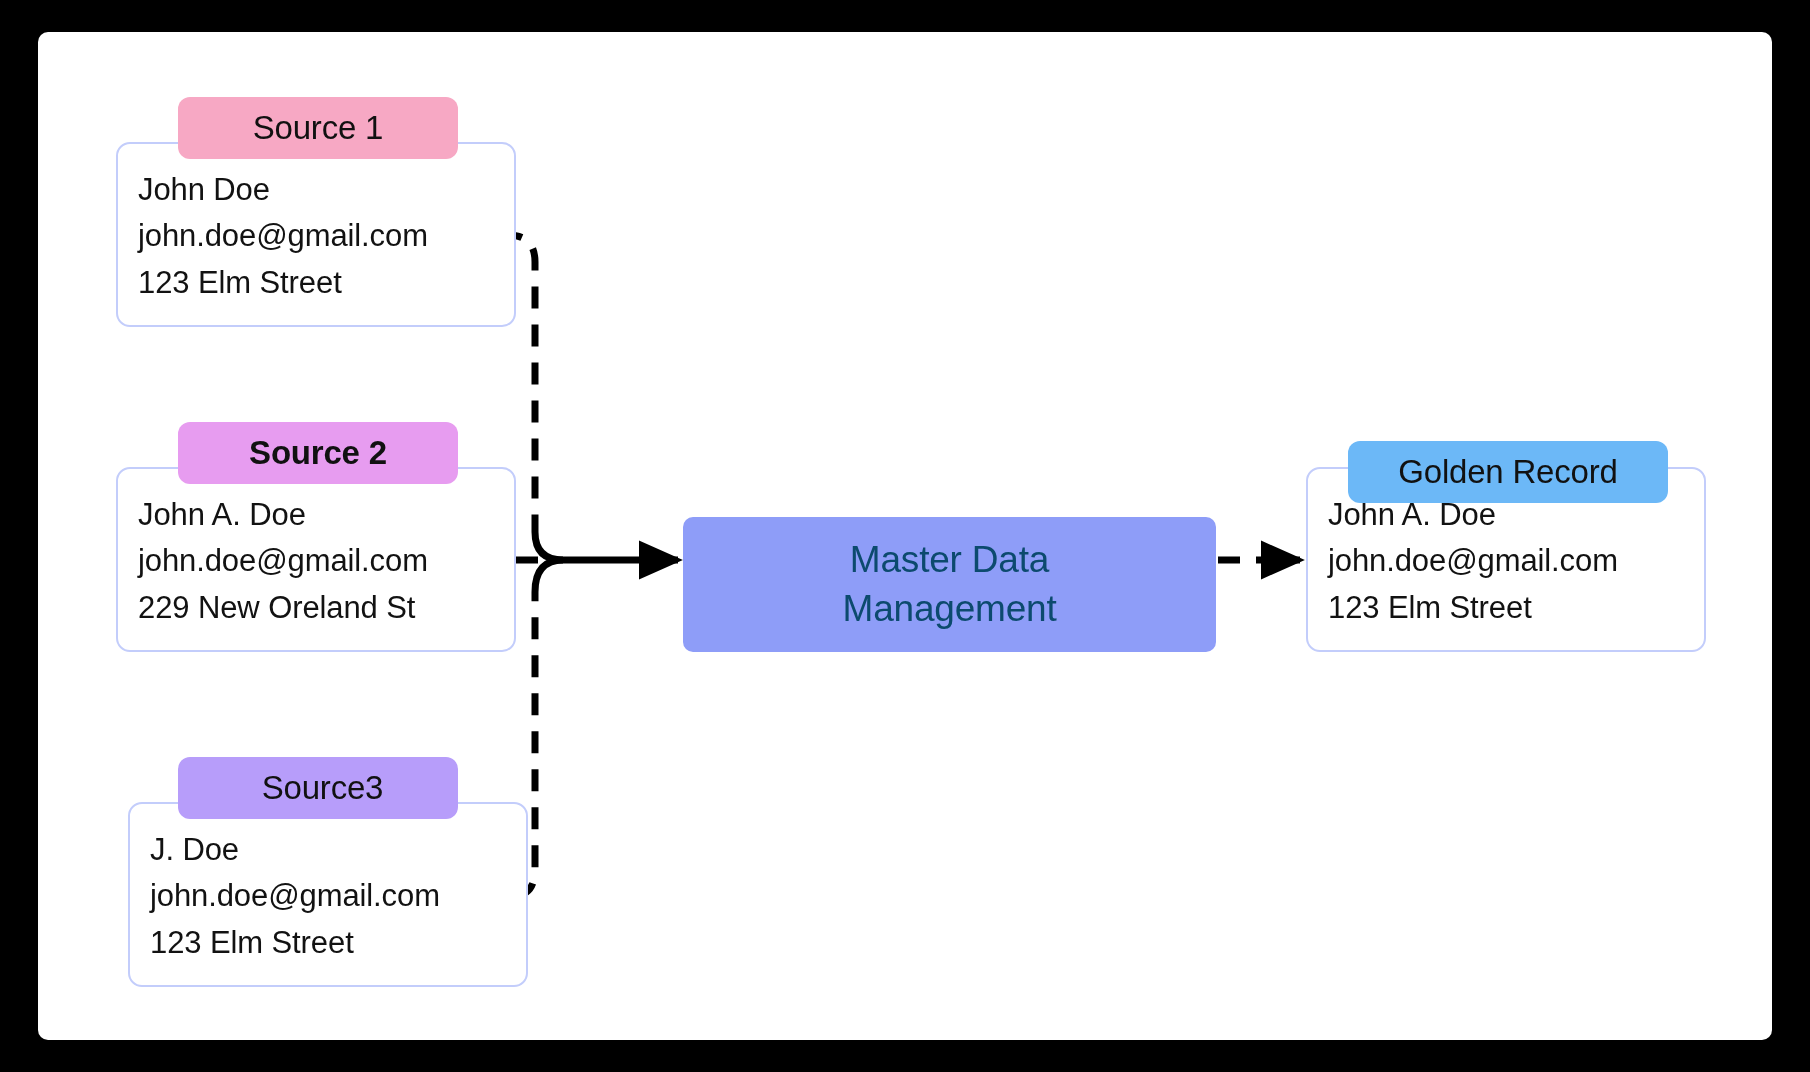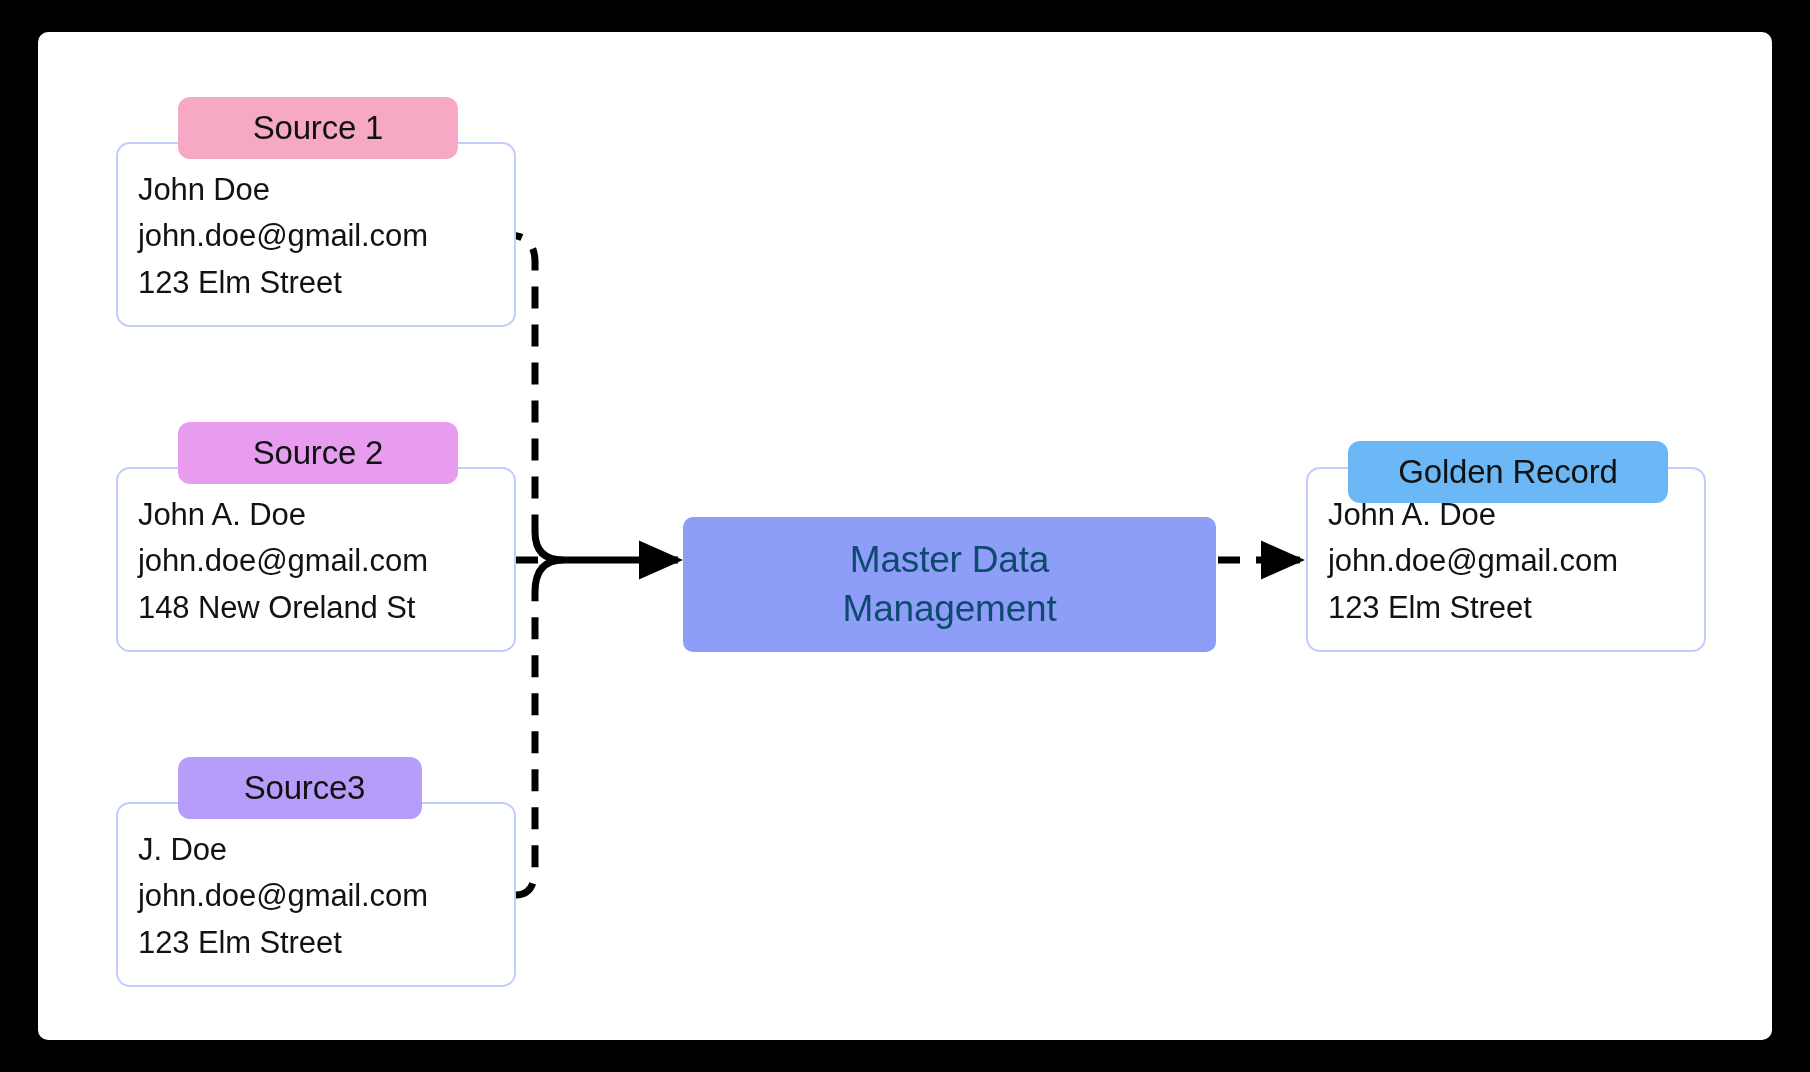--- a/index.html
+++ b/index.html
@@ -48,23 +48,23 @@
     color:#111111;
     letter-spacing:-0.2px;
     z-index:4;
     white-space:nowrap;
   }
 
   
   #card-source1 { left:78px;  top:110px; width:400px; height:185px; }
   #badge-source1{ left:140px; top:65px;  width:280px; }
   #card-source2 { left:78px;  top:435px; width:400px; height:185px; }
-  #badge-source2{ left:140px; top:390px; width:280px; }
-  #card-source3 { left:78px;  top:770px; width:400px; height:185px; }
-  #badge-source3{ left:140px; top:725px; width:244px;padding-left:9px; }
+  #badge-source2{ left:140px; top:390px; width:280px;font-weight:bold; }
+  #card-source3 { left:90px;  top:770px; width:400px; height:185px; }
+  #badge-source3{ left:140px; top:725px; width:280px;padding-left:9px; }
   #card-golden  { left:1268px; top:435px; width:400px; height:185px; }
   #badge-golden { left:1310px; top:390px; width:320px;margin-top:19px; }
 
   
   #mdm-box {
     position:absolute;
     left:645px; top:485px;
     width:533px; height:135px;
     background:#8e9df8;
     border-radius:10px;
@@ -114,21 +114,21 @@
         <div class="card-line">john.doe@gmail.com</div>
         <div class="card-line">123 Elm Street</div>
       </div>
     </div>
     <div class="badge" id="badge-source1" style="background:#f7a8c4">Source 1</div>
 
     <div class="card" id="card-source2">
       <div class="card-body">
         <div class="card-line">John A. Doe</div>
         <div class="card-line">john.doe@gmail.com</div>
-        <div class="card-line">148 New Oreland St</div>
+        <div class="card-line">229 New Oreland St</div>
       </div>
     </div>
     <div class="badge" id="badge-source2" style="background:#e79cf0">Source 2</div>
 
     <div class="card" id="card-source3">
       <div class="card-body">
         <div class="card-line">J. Doe</div>
         <div class="card-line">john.doe@gmail.com</div>
         <div class="card-line">123 Elm Street</div>
       </div>

